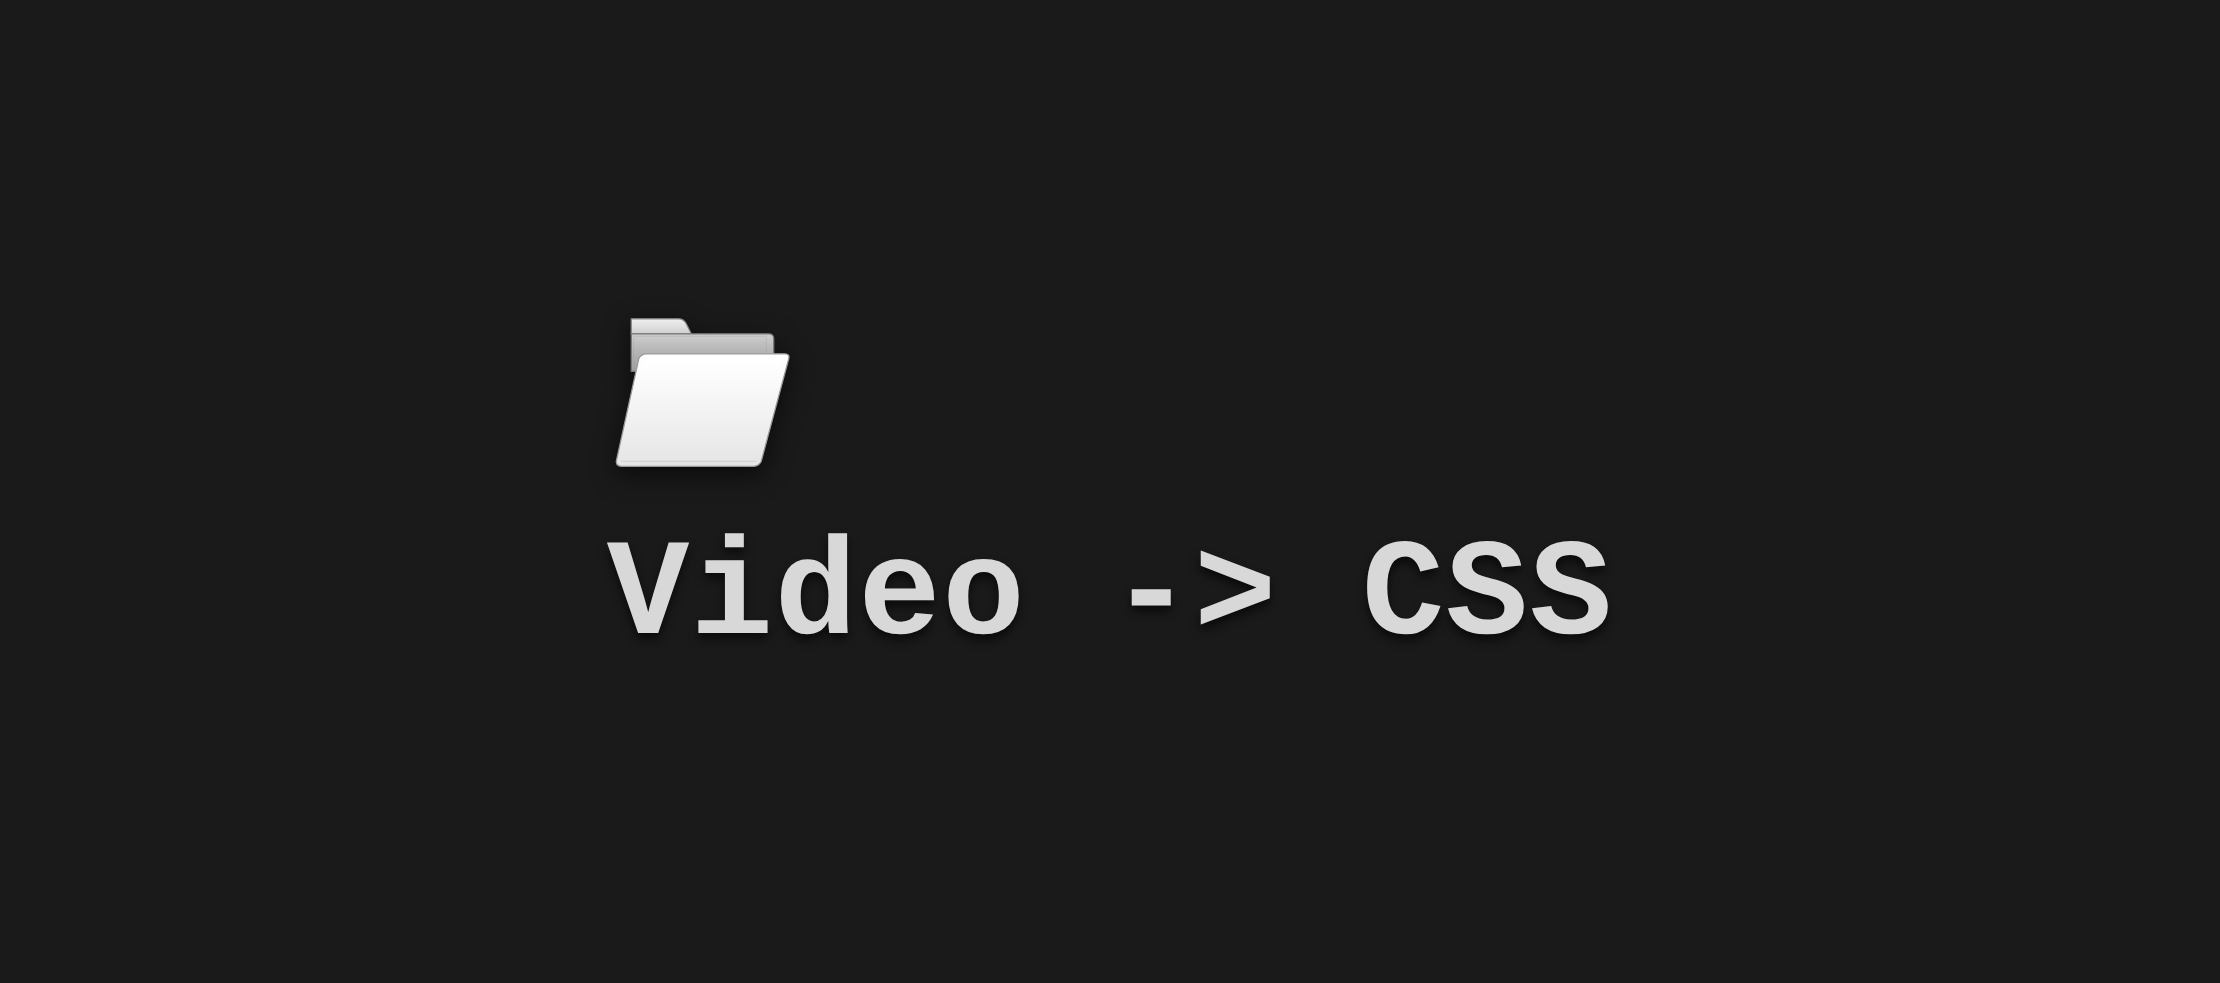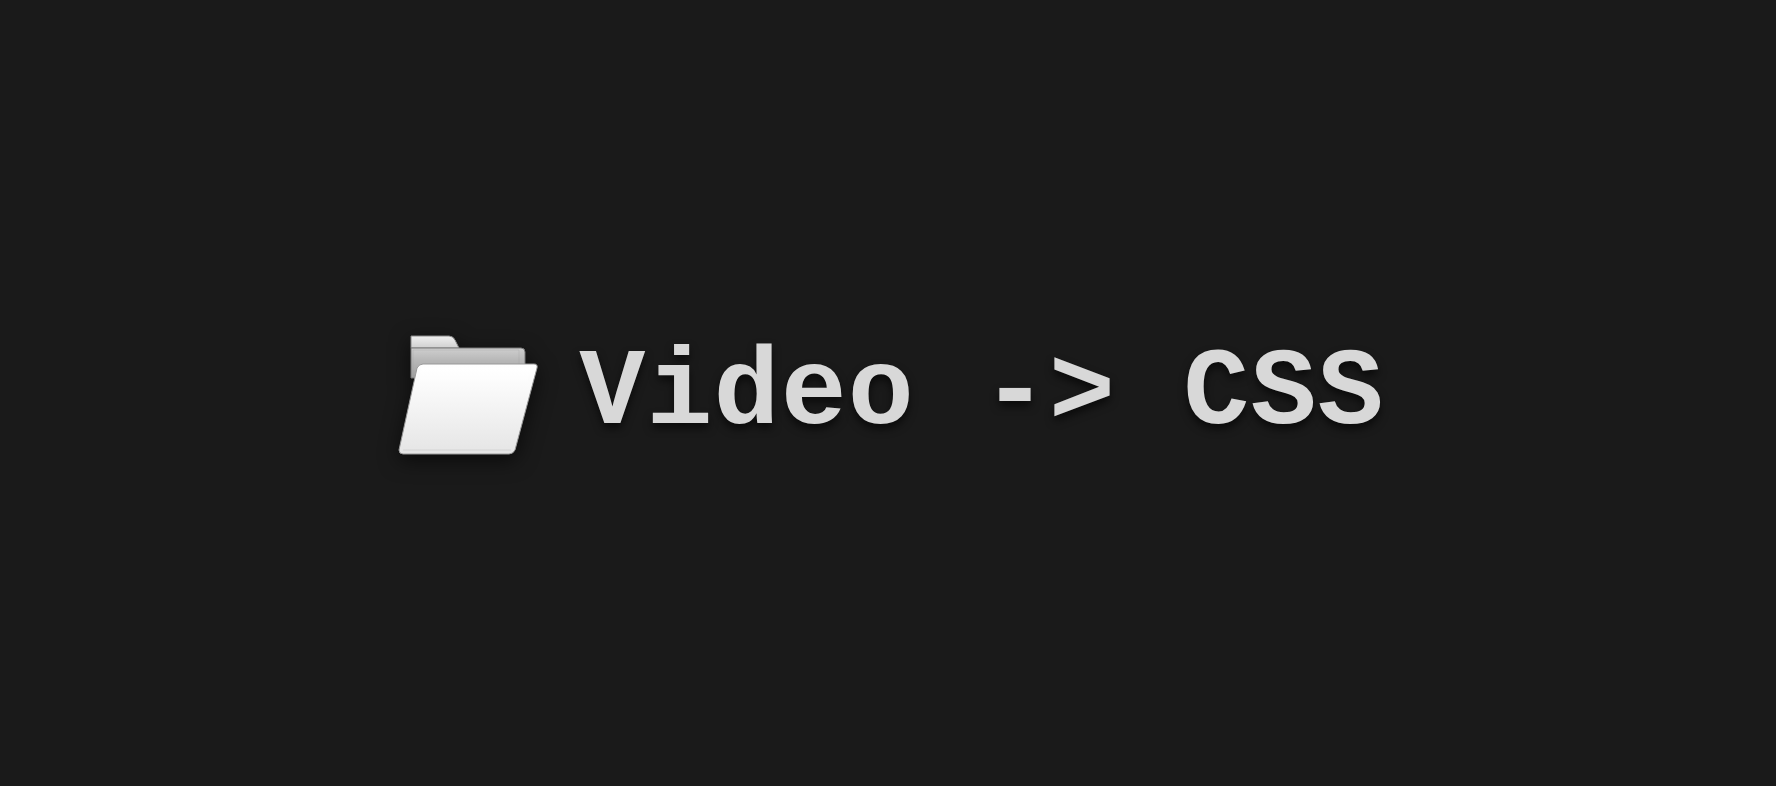--- a/index.html
+++ b/index.html
@@ -12,22 +12,22 @@
       height: 786px;
       background: #1a1a1a;
       display: flex;
       flex-direction: column;
       align-items: center;
       justify-content: center;
       overflow: hidden;
     }
     .container {
       display: flex;
-      flex-direction: row;
-      align-items: center;
+      flex-direction: column;
+      align-items: flex-start;
       gap: 38px;
     }
     .folder-icon {
       width: 150px;
       height: 130px;
       filter: drop-shadow(0px 6px 10px rgba(0,0,0,0.6));
     }
     .title {
       font-family: "SF Mono", "Menlo", "Monaco", "Consolas", "Courier New", monospace;
       font-size: 110px;

